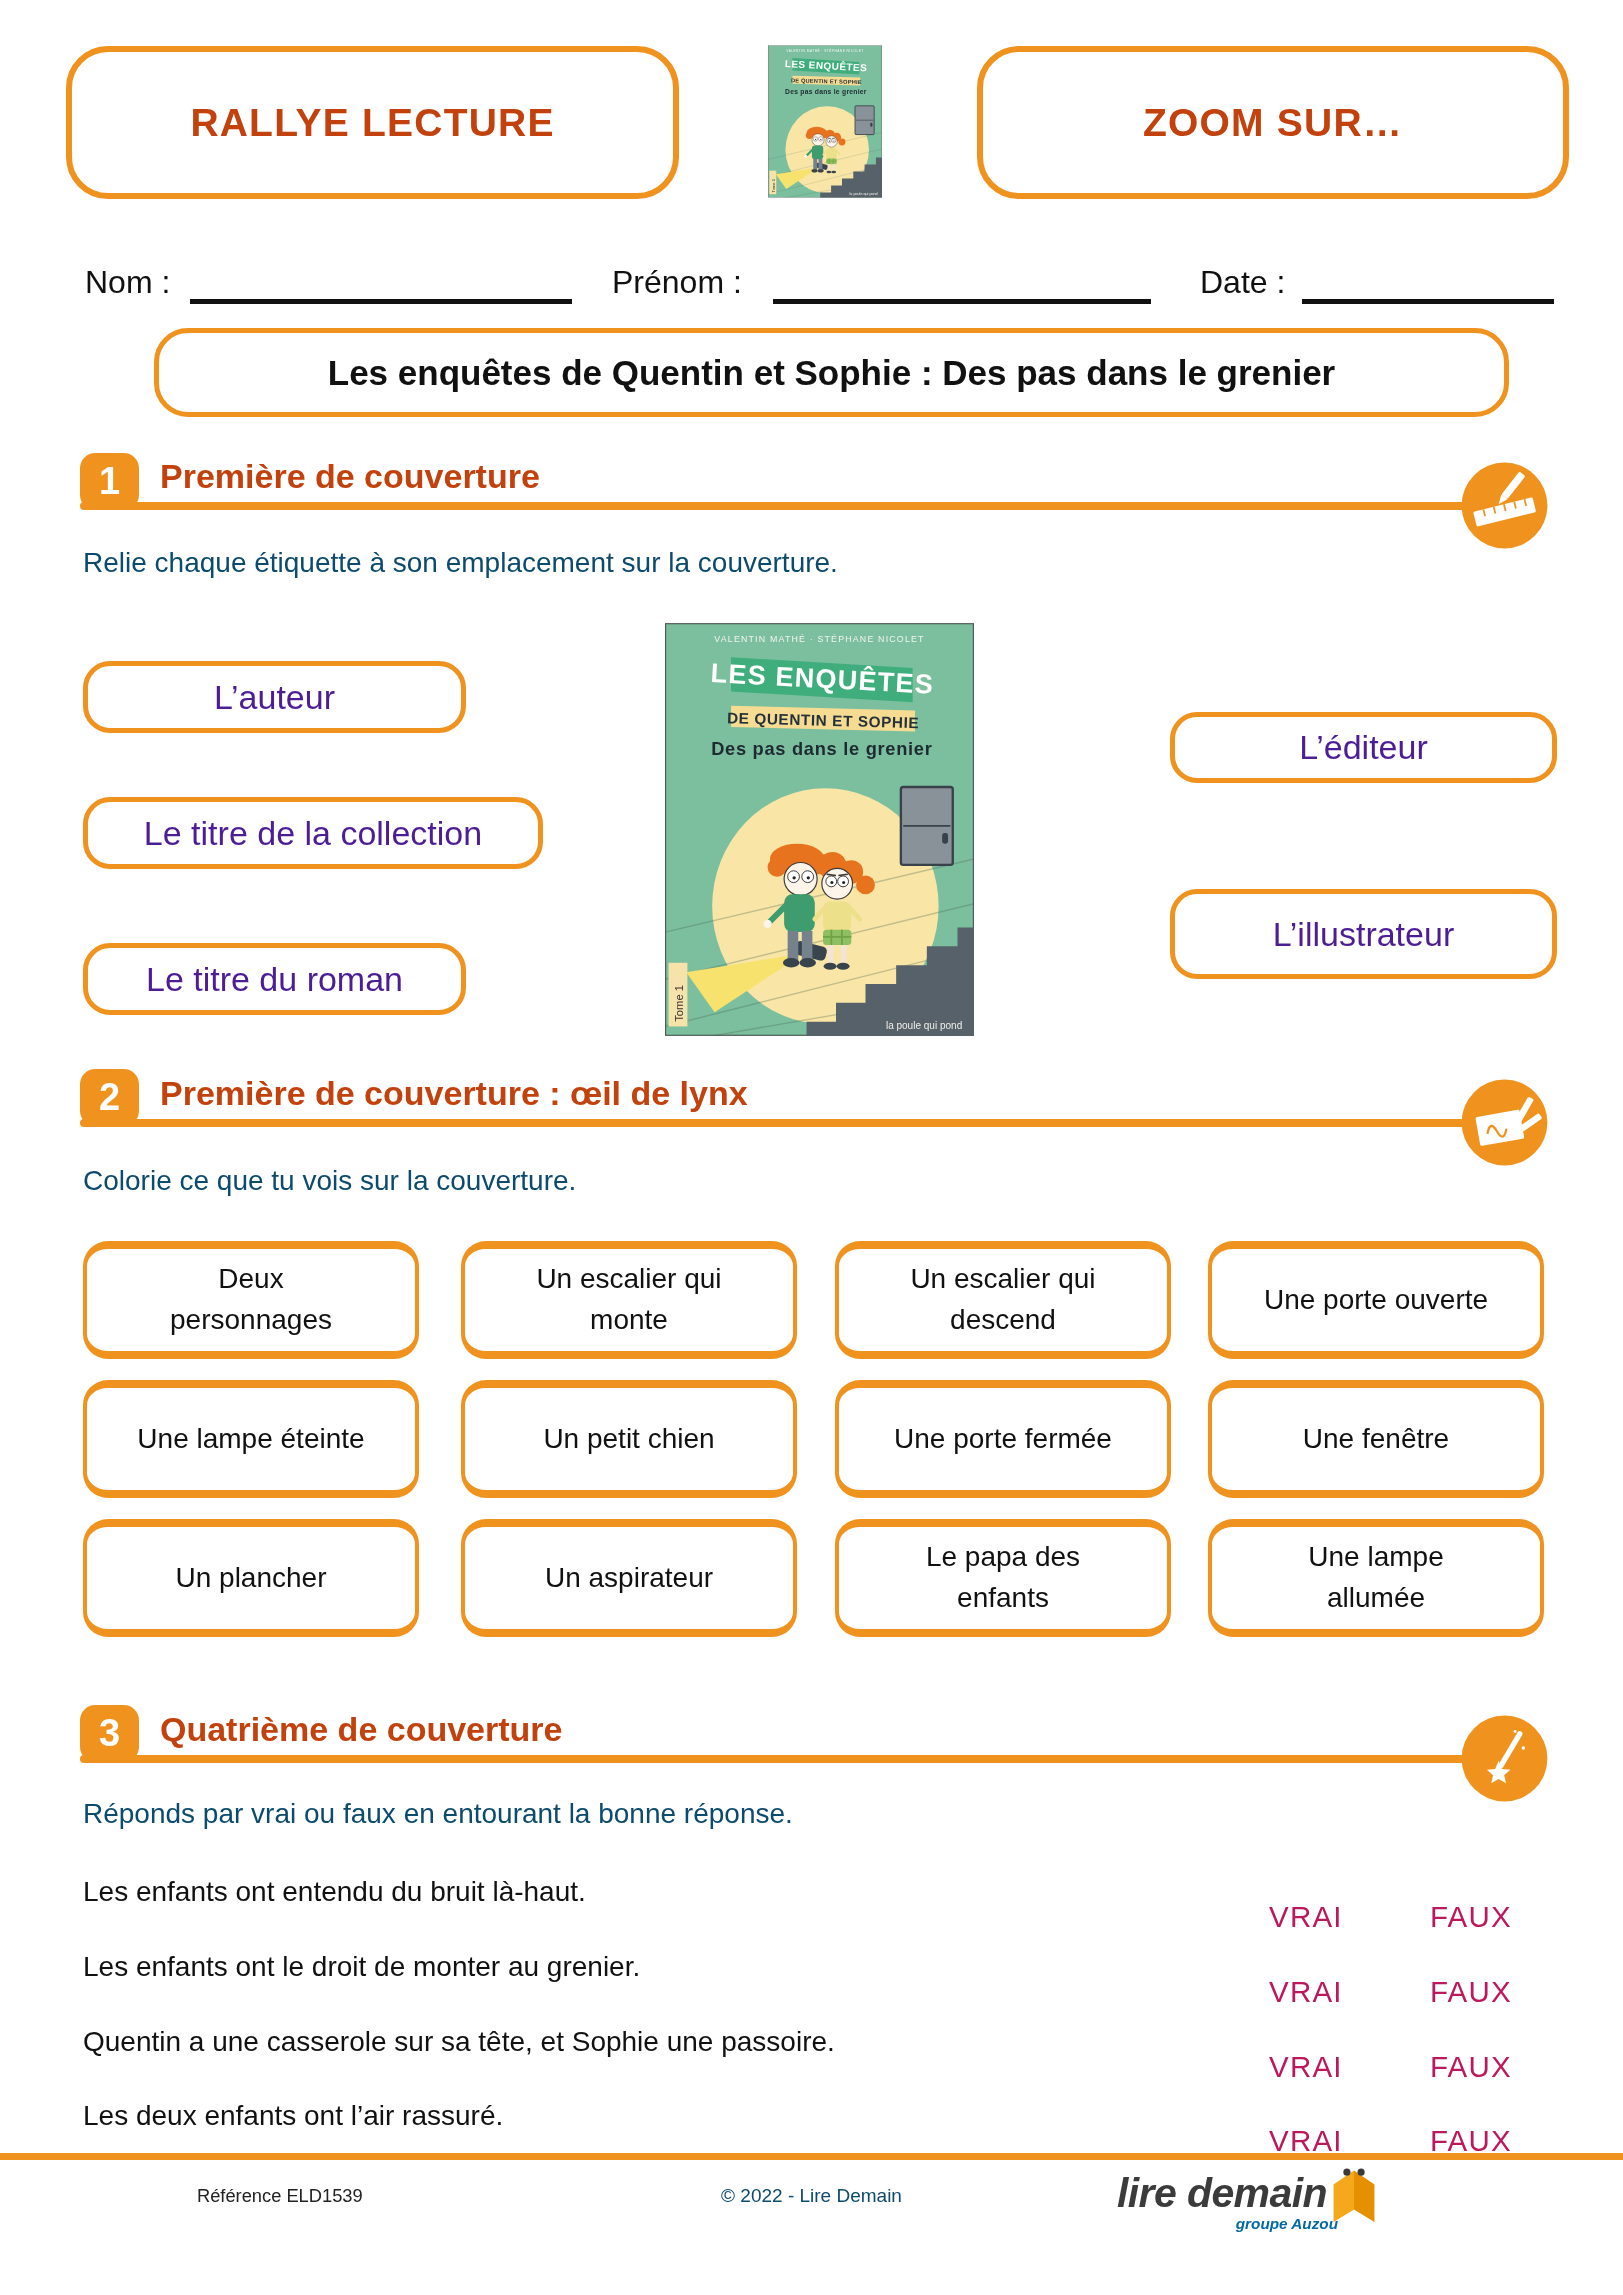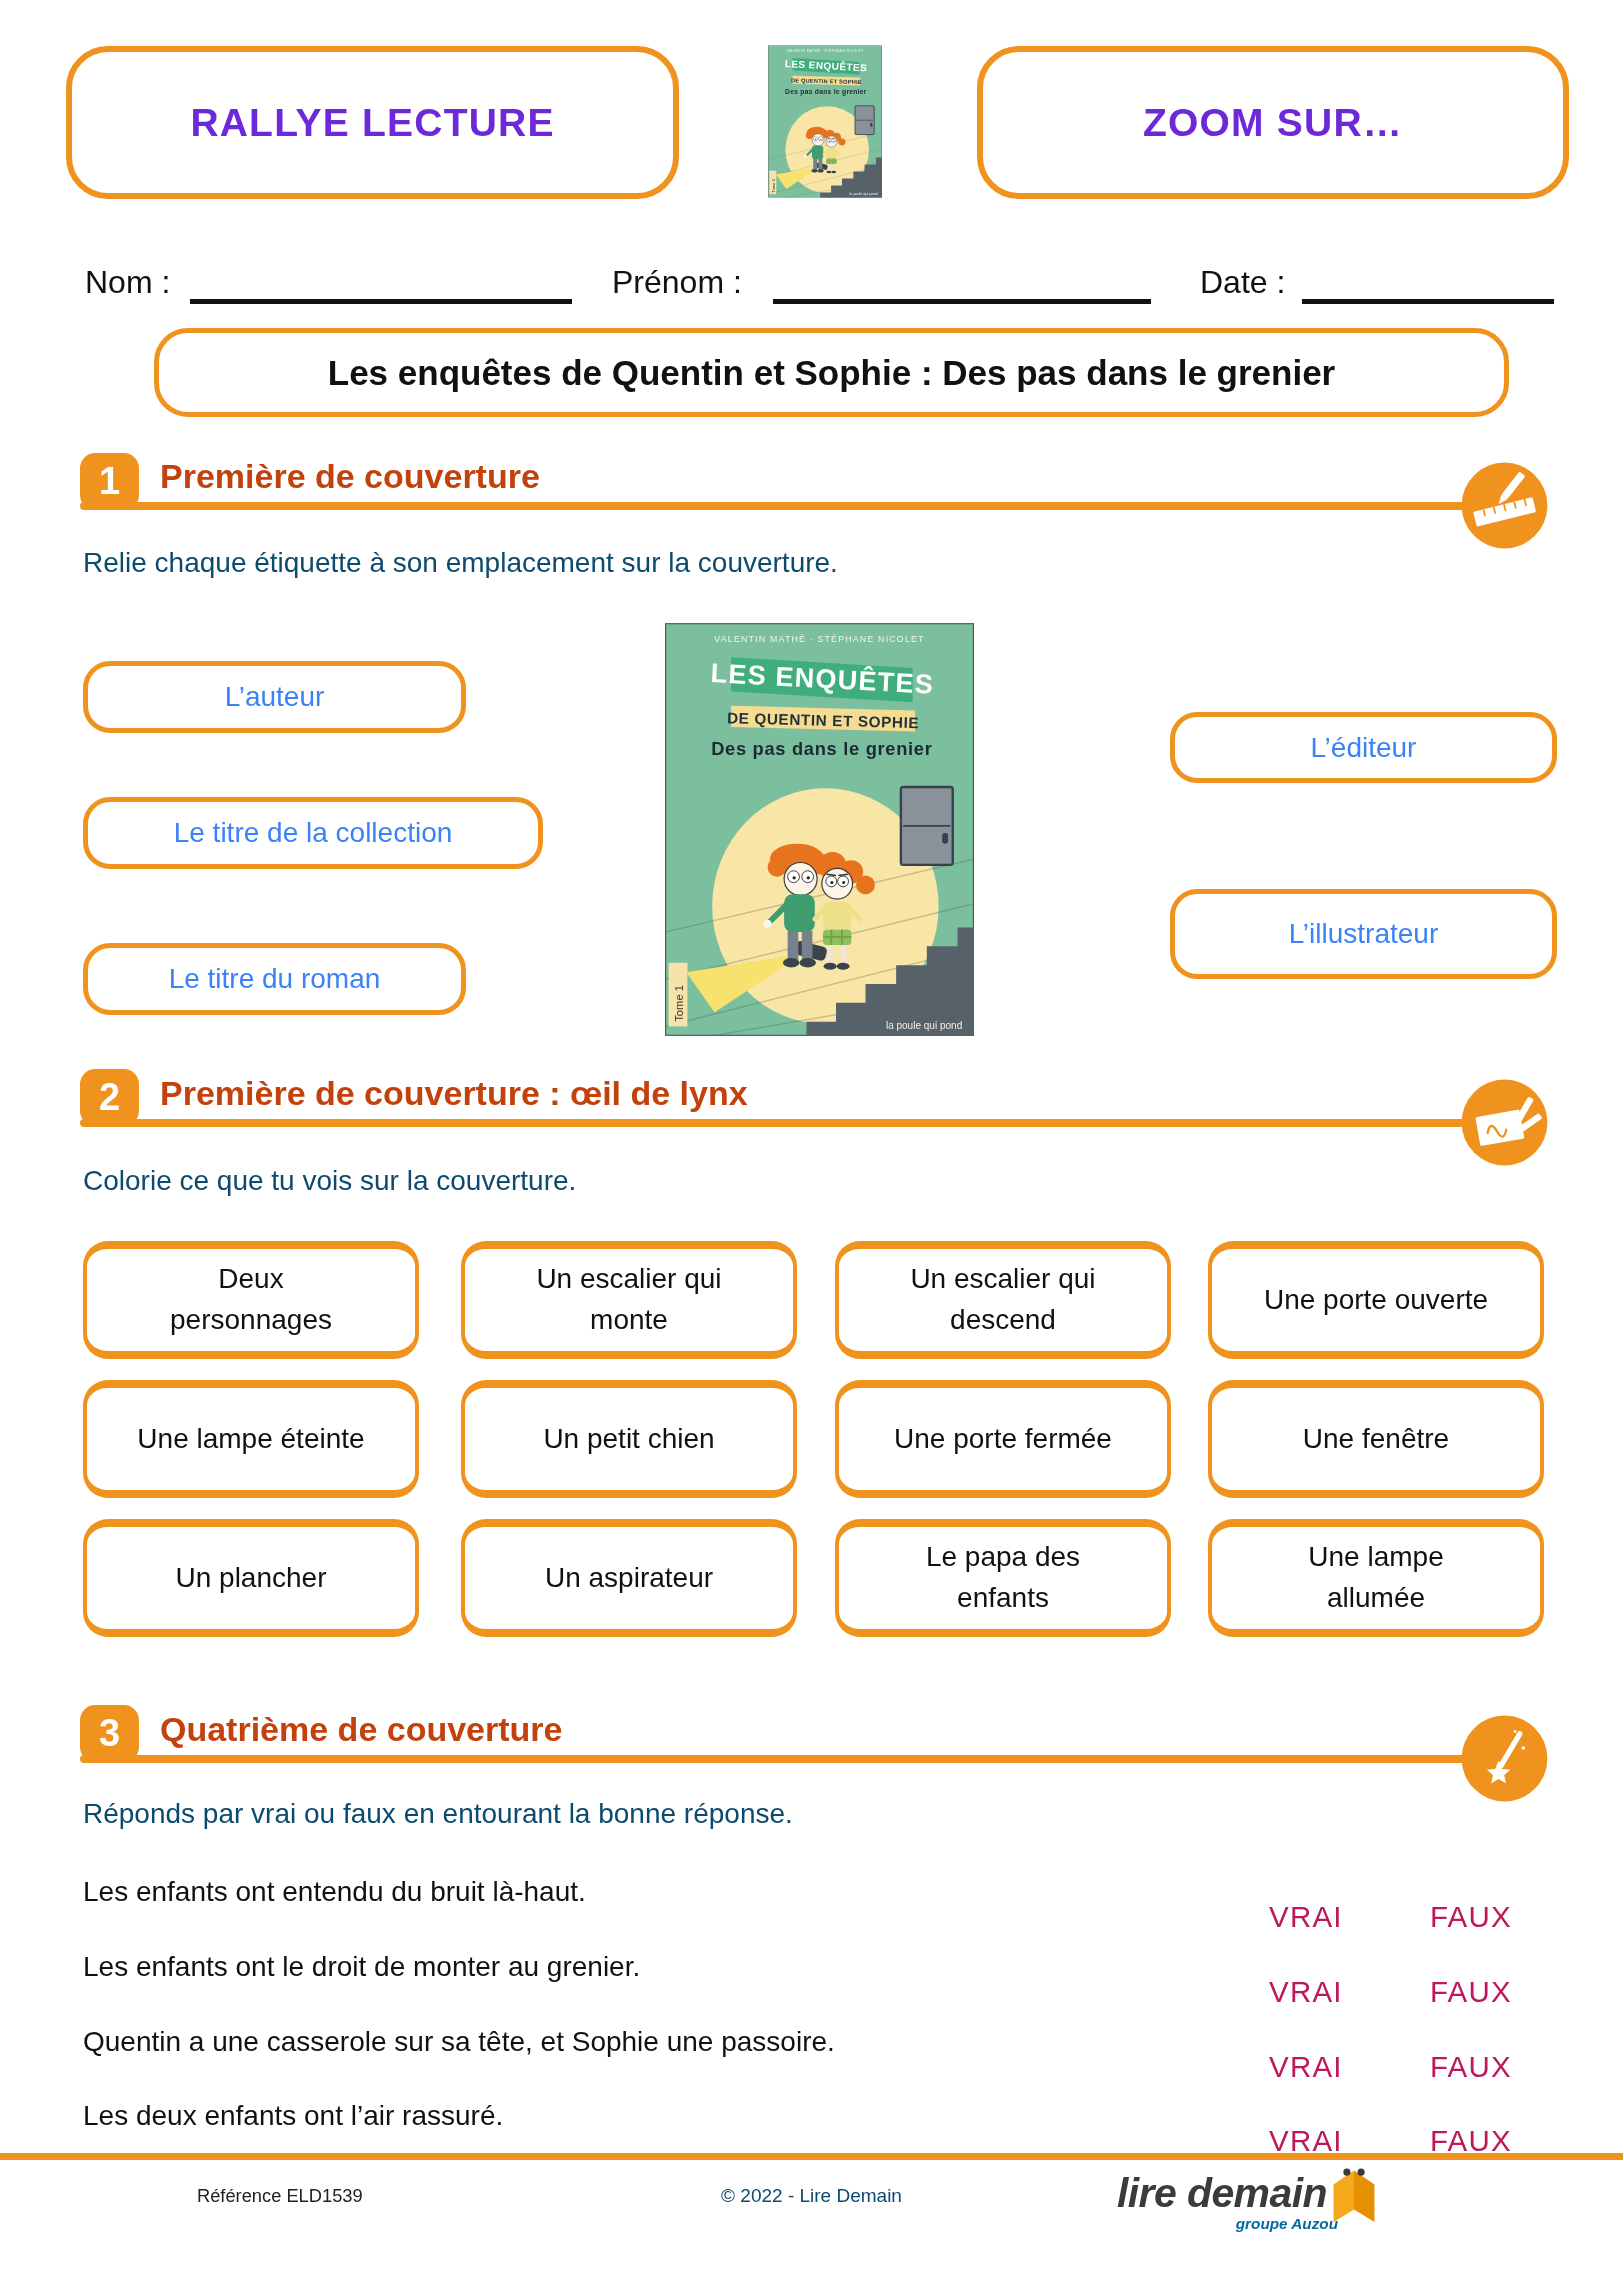--- a/index.html
+++ b/index.html
@@ -5,21 +5,21 @@
 <style>
   html,body{margin:0;padding:0;background:#ffffff;}
   .page{
     position:relative; width:1623px; height:2295px; background:#ffffff;
     font-family:"Liberation Sans", sans-serif; color:#1a1a1a; overflow:hidden;
   }
   
   .hdr-box{
     position:absolute; border:6.5px solid #F0931E; border-radius:42px;
     display:flex; align-items:center; justify-content:center;
-    font-weight:bold; font-size:39px; letter-spacing:1.2px; color:#6d28d9; background:#fff;
+    font-weight:bold; font-size:39px; letter-spacing:1.2px; color:#c2410c; background:#fff;
   }
   .hdr-left{left:66px; top:46px; width:601px; height:141px;}
   .hdr-right{left:977px; top:46px; width:580px; height:141px;}
   .cover-thumb{position:absolute; left:768px; top:45px; width:114px; height:153px;}
   
   .id-label{position:absolute; top:264px; font-size:32px; color:#111;}
   .id-line{position:absolute; top:299px; height:4.7px; background:#111;}
   
   .title-banner{
     position:absolute; left:154px; top:328px; width:1345px; height:79px;
@@ -35,21 +35,21 @@
     font-size:38px; font-weight:bold;
   }
   .section-line{position:absolute; left:80px; width:1427px; height:8.3px; background:#F0931E; border-radius:4.1px;}
   .section-title{position:absolute; left:160px; font-size:34px; font-weight:bold; color:#c2410c; white-space:nowrap;}
   .section-icon{position:absolute; left:1461px; width:87px; height:87px;}
   .instruction{position:absolute; left:83px; font-size:28px; color:#0c4a6e; white-space:nowrap;}
   
   .match-box{
     position:absolute; border:5.3px solid #F0931E; border-radius:27px; background:#fff;
     display:flex; align-items:center; justify-content:center;
-    font-size:28px; color:#3b82f6; box-sizing:border-box;
+    font-size:34px; color:#4c1d95; box-sizing:border-box;
   }
   .cover-big{position:absolute; left:665px; top:623px; width:309px; height:413px;}
   
   .grid-cell{
     position:absolute; width:336px; height:118px; box-sizing:border-box;
     border:4.1px solid #F0931E; border-top-width:8.3px; border-bottom-width:8.3px;
     border-radius:25px; background:#fff;
     display:flex; align-items:center; justify-content:center; text-align:center;
     font-size:28px; line-height:1.45; color:#111; padding:0 50px;
   }

